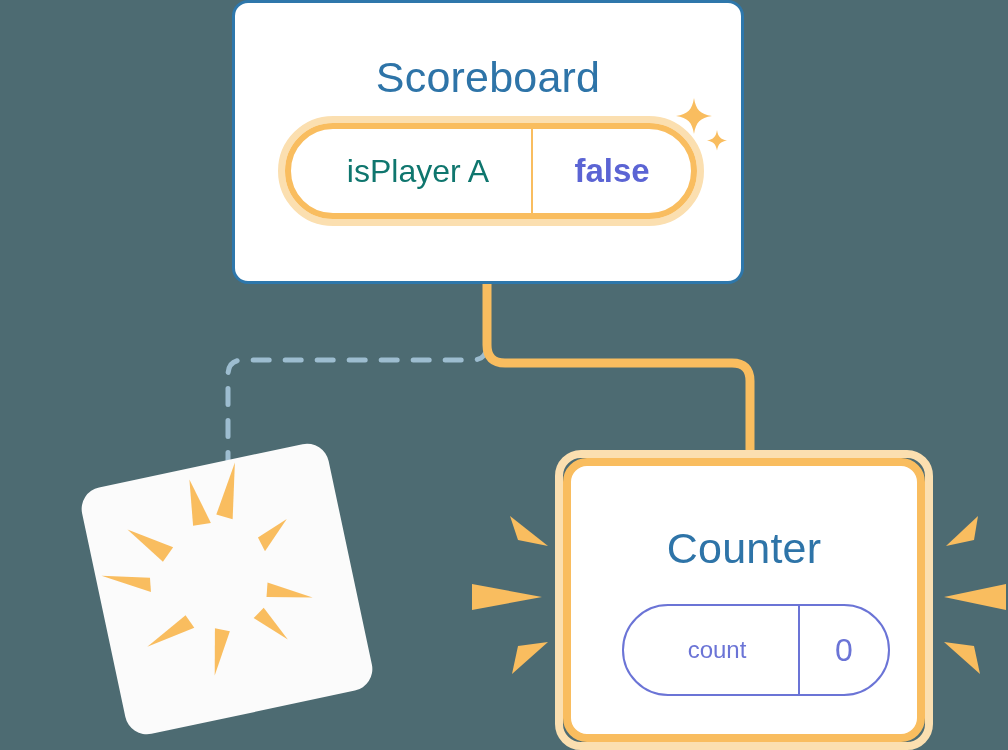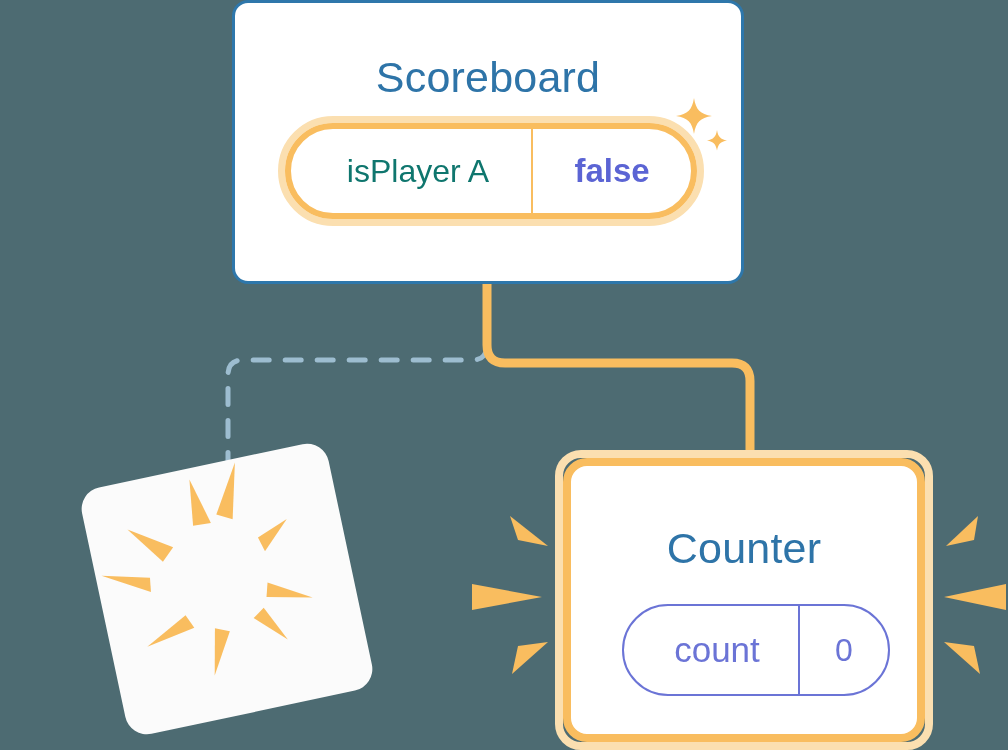--- a/index.html
+++ b/index.html
@@ -170,21 +170,21 @@
     display: flex;
     align-items: stretch;
   }
 
   #counter-pill-key {
     flex: 1 1 auto;
     display: flex;
     align-items: center;
     justify-content: center;
     color: #6b74d6;
-    font-size: 35px;
+    font-size: 24px;
     padding-left: 12px;
   }
 
   #counter-pill-divider {
     width: 2px;
     background: #6b74d6;
     flex: 0 0 auto;
     margin: -2px 0;
   }
 

